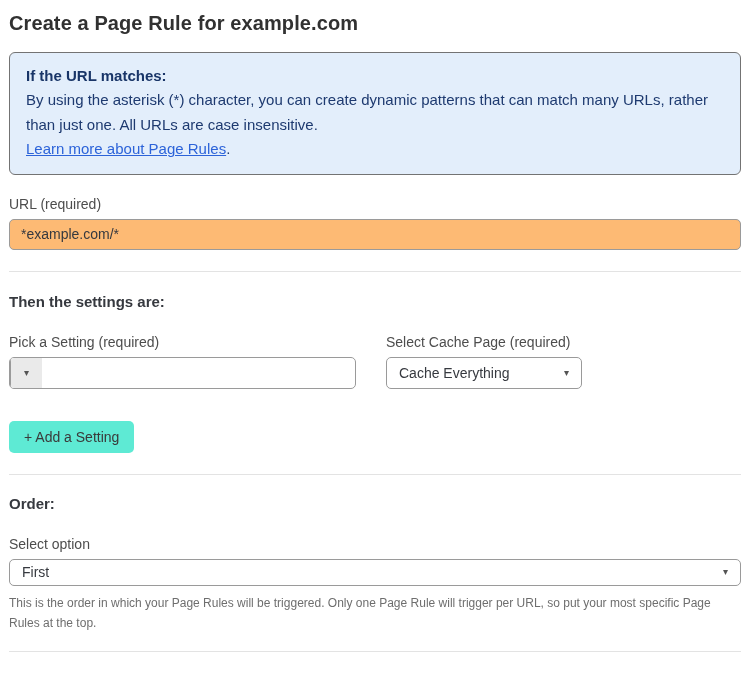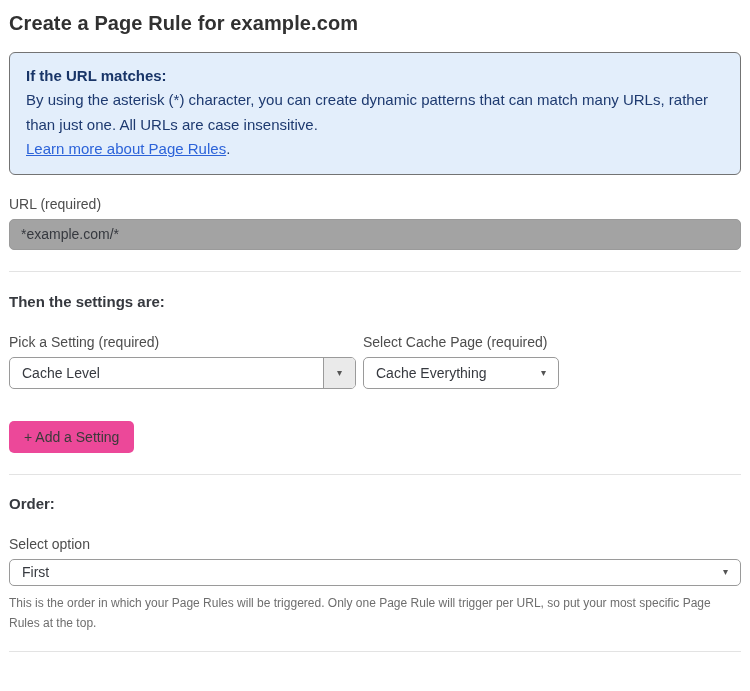--- a/index.html
+++ b/index.html
@@ -50,42 +50,42 @@
   .url-section { margin-top: 21px; }
   .text-input {
     width: 100%;
     height: 31px;
     border: 1px solid #9a9a9a;
     border-radius: 5px;
     padding: 0 11px;
     font-size: 14px;
     font-family: "Liberation Sans", sans-serif;
     color: #36393f;
-    background: #a3a3a3;
+    background: #fdba74;
     outline: none;
   }
   .helper-text {
     font-size: 13px;
     color: #777777;
     margin-top: 7px;
   }
   .divider {
     border: none;
     border-top: 1px solid #e3e3e3;
     margin-top: 21px;
   }
   .section-heading {
     font-size: 15px;
     font-weight: bold;
     color: #36393f;
     margin-top: 21px;
   }
   .settings-row {
     display: flex;
-    gap: 7px;
+    gap: 30px;
     margin-top: 24px;
   }
   .settings-col-1 { width: 347px; }
   .settings-col-2 { width: 196px; }
 
   .select-control {
     display: flex;
     align-items: center;
     height: 32px;
     border: 1px solid #9a9a9a;
@@ -127,21 +127,21 @@
     justify-content: center;
     height: 32px;
     border: none;
     border-radius: 5px;
     font-size: 14px;
     font-family: "Liberation Sans", sans-serif;
     cursor: pointer;
     white-space: nowrap;
   }
   .btn-gray {
-    background: #ec4899;
+    background: #5eead4;
     color: #3a3a3a;
     padding: 0 15px;
   }
   .add-setting-btn { margin-top: 32px; }
 
   .order-section-heading { margin-top: 20px; }
   .order-label { margin-top: 24px; }
   .order-select { height: 27px; justify-content: center; }
   .order-helper {
     font-size: 12px;
@@ -173,21 +173,20 @@
   </div>
 
   <hr class="divider">
 
   <h2 class="section-heading">Then the settings are:</h2>
 
   <div class="settings-row">
     <div class="settings-col-1">
       <div class="field-label">Pick a Setting (required)</div>
       <div class="select-control">
-        <span class="select-value">Cache Level</span>
         <span class="select-arrow-section">
           <span class="caret">▾</span>
         </span>
       </div>
     </div>
     <div class="settings-col-2">
       <div class="field-label">Select Cache Page (required)</div>
       <div class="select-control">
         <span class="select-value">Cache Everything</span>
         <span class="select-inline-caret">

